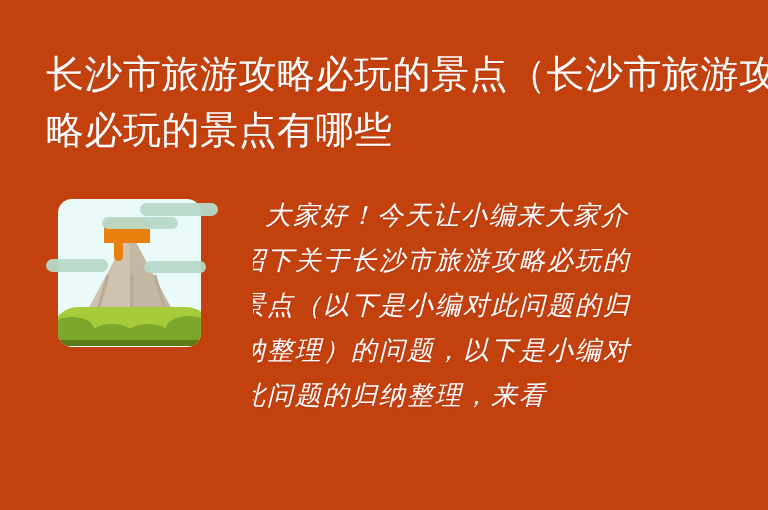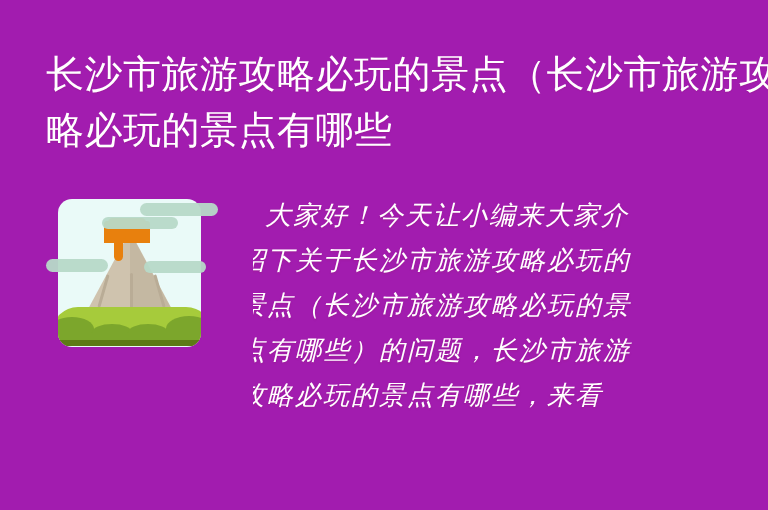--- a/index.html
+++ b/index.html
@@ -9,21 +9,21 @@
   }
   body {
     font-family: "Liberation Sans", "DejaVu Sans", sans-serif;
   }
 
   .page {
     position: relative;
     width: 768px;
     height: 510px;
     overflow: hidden;
-    background: #a21caf;
+    background: #c2410c;
   }
 
   
   .title-block {
     position: absolute;
     left: 46px;
     top: 46px;
     width: 760px;
     height: 130px;
     overflow: hidden;
@@ -242,17 +242,17 @@
         </div>
 
         <div class="cloud cloud-a"></div>
         <div class="cloud cloud-b"></div>
         <div class="cloud cloud-c"></div>
         <div class="cloud cloud-d"></div>
       </div>
     </div>
 
     <div class="body-block">
-      <p class="body-text">大家好！今天让小编来大家介绍下关于长沙市旅游攻略必玩的景点（长沙市旅游攻略必玩的景点有哪些）的问题，长沙市旅游攻略必玩的景点有哪些，来看</p>
+      <p class="body-text">大家好！今天让小编来大家介绍下关于长沙市旅游攻略必玩的景点（以下是小编对此问题的归纳整理）的问题，以下是小编对此问题的归纳整理，来看</p>
     </div>
 
   </div>
 </div>
 
 </body></html>

